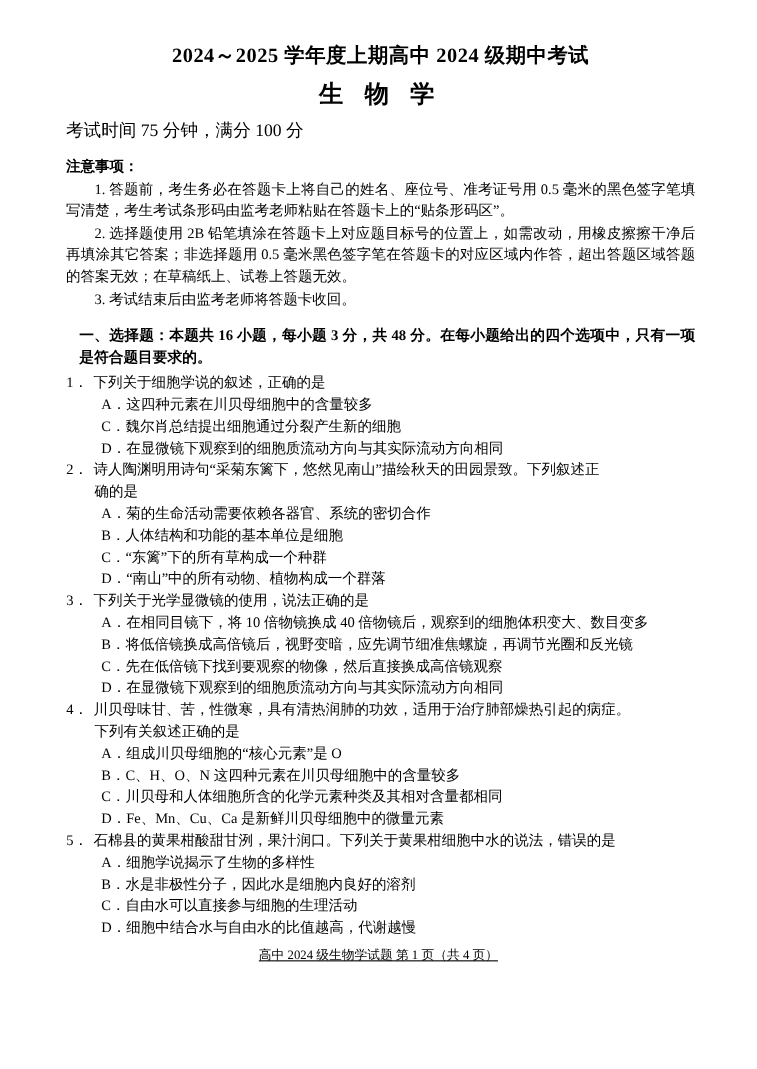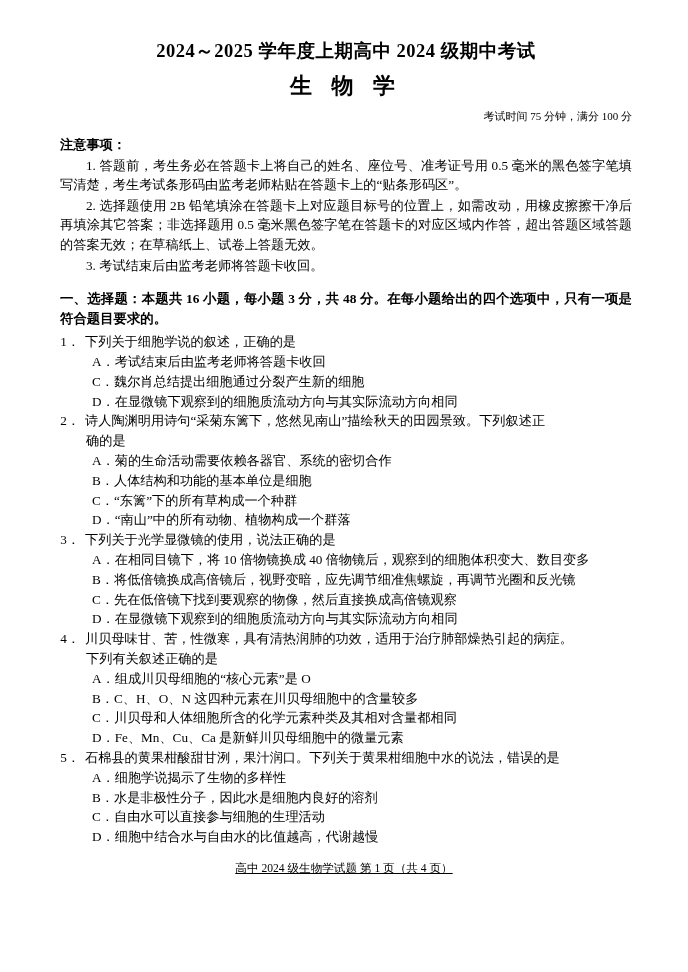--- a/index.html
+++ b/index.html
@@ -30,42 +30,42 @@
     line-height: 1.4;
   }
   .doc-subject {
     text-align: center;
     font-size: 22px;
     font-weight: bold;
     letter-spacing: 7px;
     margin: 6px 0 8px 0;
   }
   .doc-meta {
-    text-align: right;
-    font-size: 11px;
+    text-align: left;
+    font-size: 16px;
     margin: 4px 0 12px 0;
   }
   .notice-head {
     font-size: 13.2px;
     font-weight: bold;
     margin: 6px 0 2px 0;
   }
   .para {
     font-size: 13.2px;
     line-height: 1.48;
     text-align: justify;
     text-indent: 26px;
     margin: 0 0 1px 0;
   }
   .section-head {
     font-size: 13.4px;
     font-weight: bold;
     line-height: 1.5;
     text-align: justify;
-    margin: 14px 0 3px 0;
+    margin: 14px 0 3px 12px;
     text-indent: 0;
   }
   .q-block {
     margin: 0 0 0 0;
   }
   .q-stem {
     font-size: 13.2px;
     line-height: 1.5;
     text-align: justify;
     padding-left: 26px;
@@ -114,21 +114,21 @@
 
   <div class="notice-head">注意事项：</div>
   <p class="para">1. 答题前，考生务必在答题卡上将自己的姓名、座位号、准考证号用 0.5 毫米的黑色签字笔填写清楚，考生考试条形码由监考老师粘贴在答题卡上的“贴条形码区”。</p>
   <p class="para">2. 选择题使用 2B 铅笔填涂在答题卡上对应题目标号的位置上，如需改动，用橡皮擦擦干净后再填涂其它答案；非选择题用 0.5 毫米黑色签字笔在答题卡的对应区域内作答，超出答题区域答题的答案无效；在草稿纸上、试卷上答题无效。</p>
   <p class="para">3. 考试结束后由监考老师将答题卡收回。</p>
 
   <div class="section-head">一、选择题：本题共 16 小题，每小题 3 分，共 48 分。在每小题给出的四个选项中，只有一项是符合题目要求的。</div>
 
   <div class="q-block">
     <p class="q-stem"><span class="q-num">1．</span><span>下列关于细胞学说的叙述，正确的是</span></p>
-    <p class="opt">A．考试结束后由监考老师将答题卡收回</p>
+    <p class="opt">A．这四种元素在川贝母细胞中的含量较多</p>
     <p class="opt">C．魏尔肖总结提出细胞通过分裂产生新的细胞</p>
     <p class="opt">D．在显微镜下观察到的细胞质流动方向与其实际流动方向相同</p>
   </div>
 
   <div class="q-block">
     <p class="q-stem"><span class="q-num">2．</span><span>诗人陶渊明用诗句“采菊东篱下，悠然见南山”描绘秋天的田园景致。下列叙述正</span></p>
     <p class="q-cont">确的是</p>
     <p class="opt">A．菊的生命活动需要依赖各器官、系统的密切合作</p>
     <p class="opt">B．人体结构和功能的基本单位是细胞</p>
     <p class="opt">C．“东篱”下的所有草构成一个种群</p>

